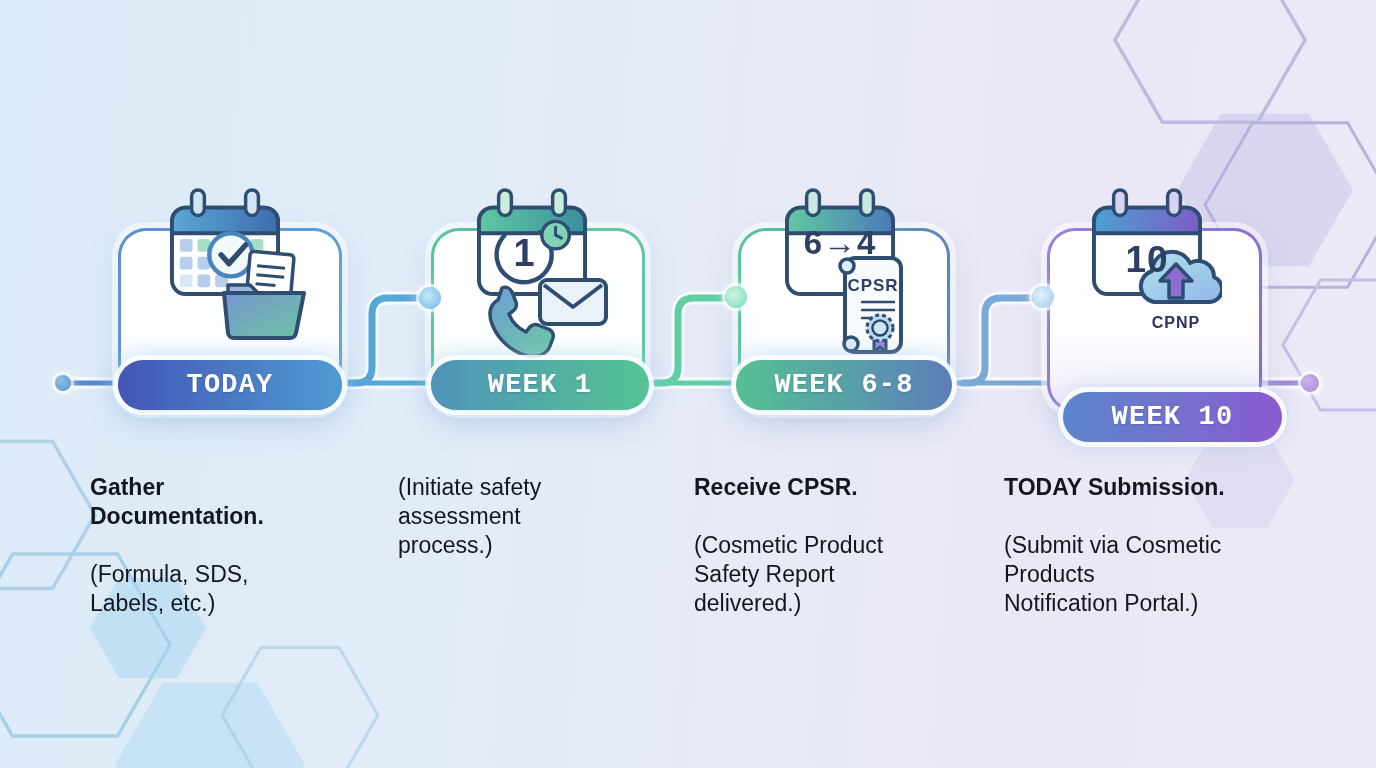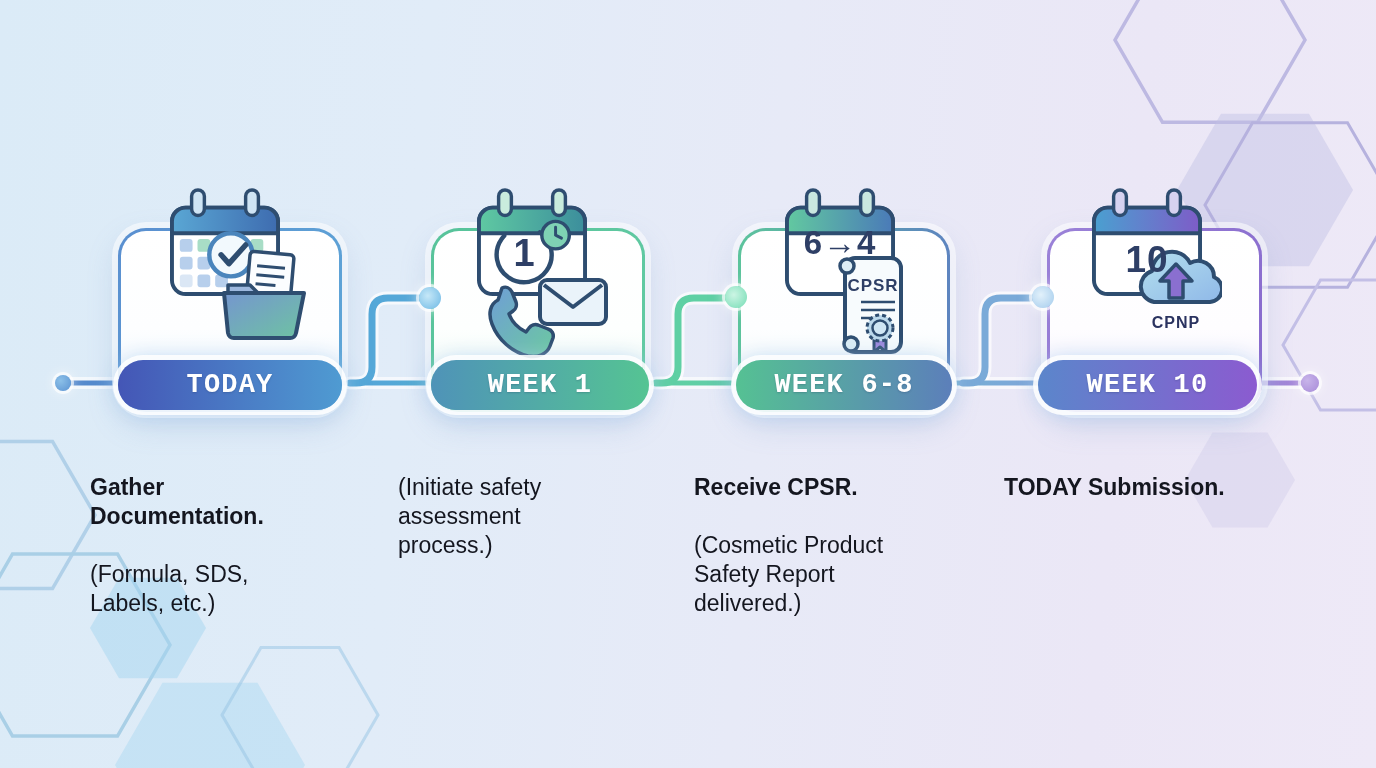--- a/index.html
+++ b/index.html
@@ -34,21 +34,21 @@
     position:absolute; top:360px; height:50px; border-radius:26px; z-index:6;
     color:#ffffff; font-weight:700; font-size:27px; letter-spacing:1.2px;
     text-align:center; line-height:50px;
     box-shadow:0 0 0 5px rgba(255,255,255,0.85), 0 0 22px rgba(170,205,240,0.95);
     text-shadow:0 1px 2px rgba(30,50,90,0.25);
     font-family:Liberation Mono, monospace;
   }
   .pill.s1 { left:118px; width:224px; background:linear-gradient(90deg,#4456b6,#4f9bd2); }
   .pill.s2 { left:431px; width:218px; background:linear-gradient(90deg,#4f93b8,#55c493); }
   .pill.s3 { left:736px; width:216px; background:linear-gradient(90deg,#55c193,#5c7fba); }
-  .pill.s4 { left:1038px; width:219px; background:linear-gradient(90deg,#5b86cb,#8b5bd0); }
+  .pill.s4 { left:1063px; width:219px; background:linear-gradient(90deg,#5b86cb,#8b5bd0);margin-top:32px; }
 
   
   .icon { position:absolute; z-index:4; }
   .overlay-label {
     position:absolute; z-index:5; text-align:center; color:#2e3f66; font-weight:700;
   }
   #cal-num-2 { left:504px; top:232px; width:40px; font-size:38px; }
   #cal-num-3 { left:781px; top:224px; width:118px; font-size:33px; letter-spacing:1px; }
   #cal-num-4 { left:1088px; top:222px; width:118px; font-size:37px; letter-spacing:1px;margin-top:17px; }
   #cpsr-label { left:835px; top:276px; width:76px; font-size:17px; letter-spacing:1px; }
@@ -276,13 +276,16 @@
 process.)</div>
 </div>
 <div class="caption" id="cap-3">
   <div class="caption-title">Receive CPSR.</div>
   <div class="caption-sub">(Cosmetic Product
 Safety Report
 delivered.)</div>
 </div>
 <div class="caption" id="cap-4">
   <div class="caption-title">TODAY Submission.</div>
+  <div class="caption-sub">(Submit via Cosmetic
+Products
+Notification Portal.)</div>
 </div>
 
 </body></html>

